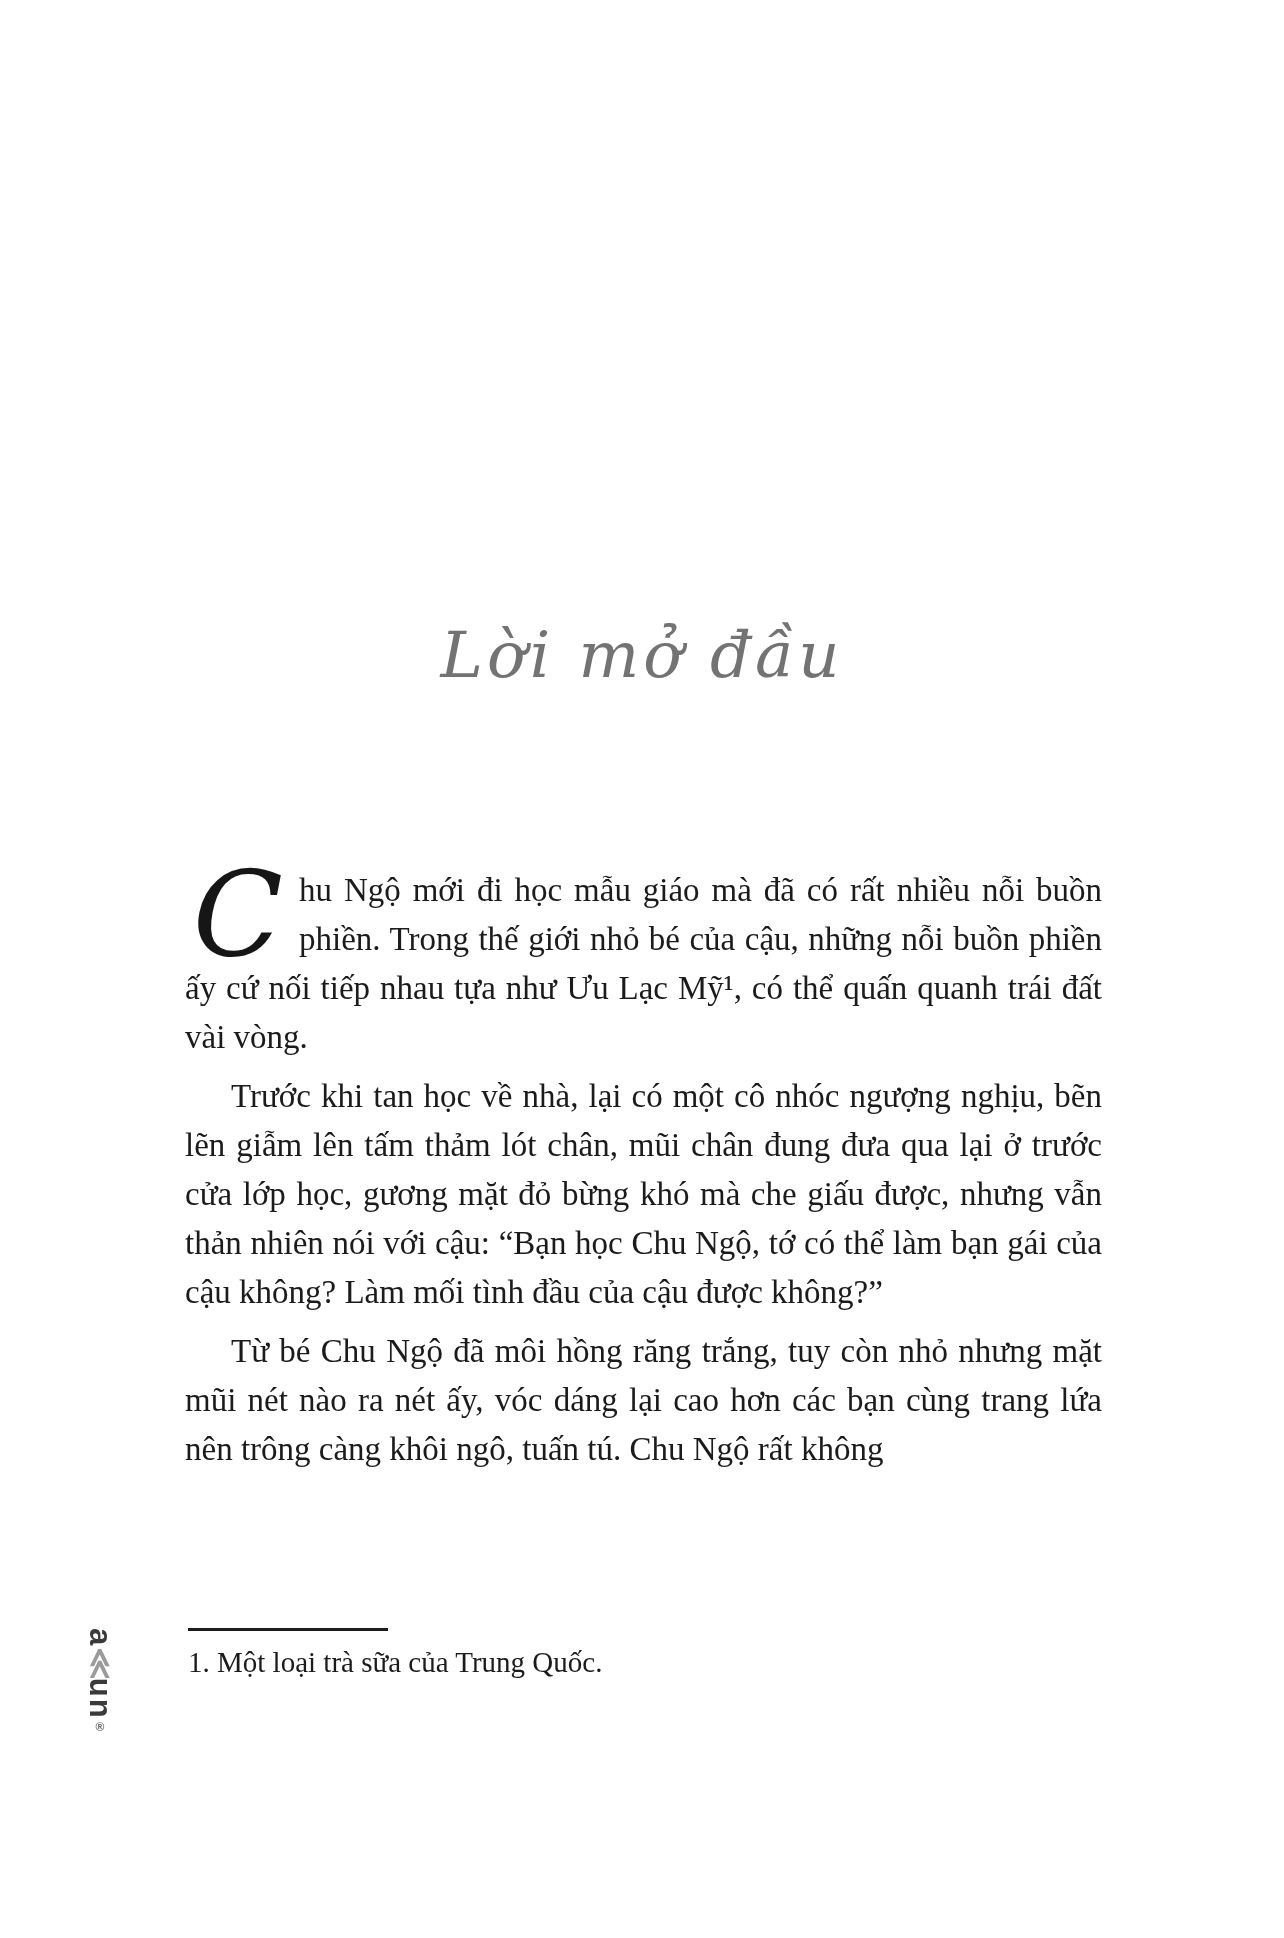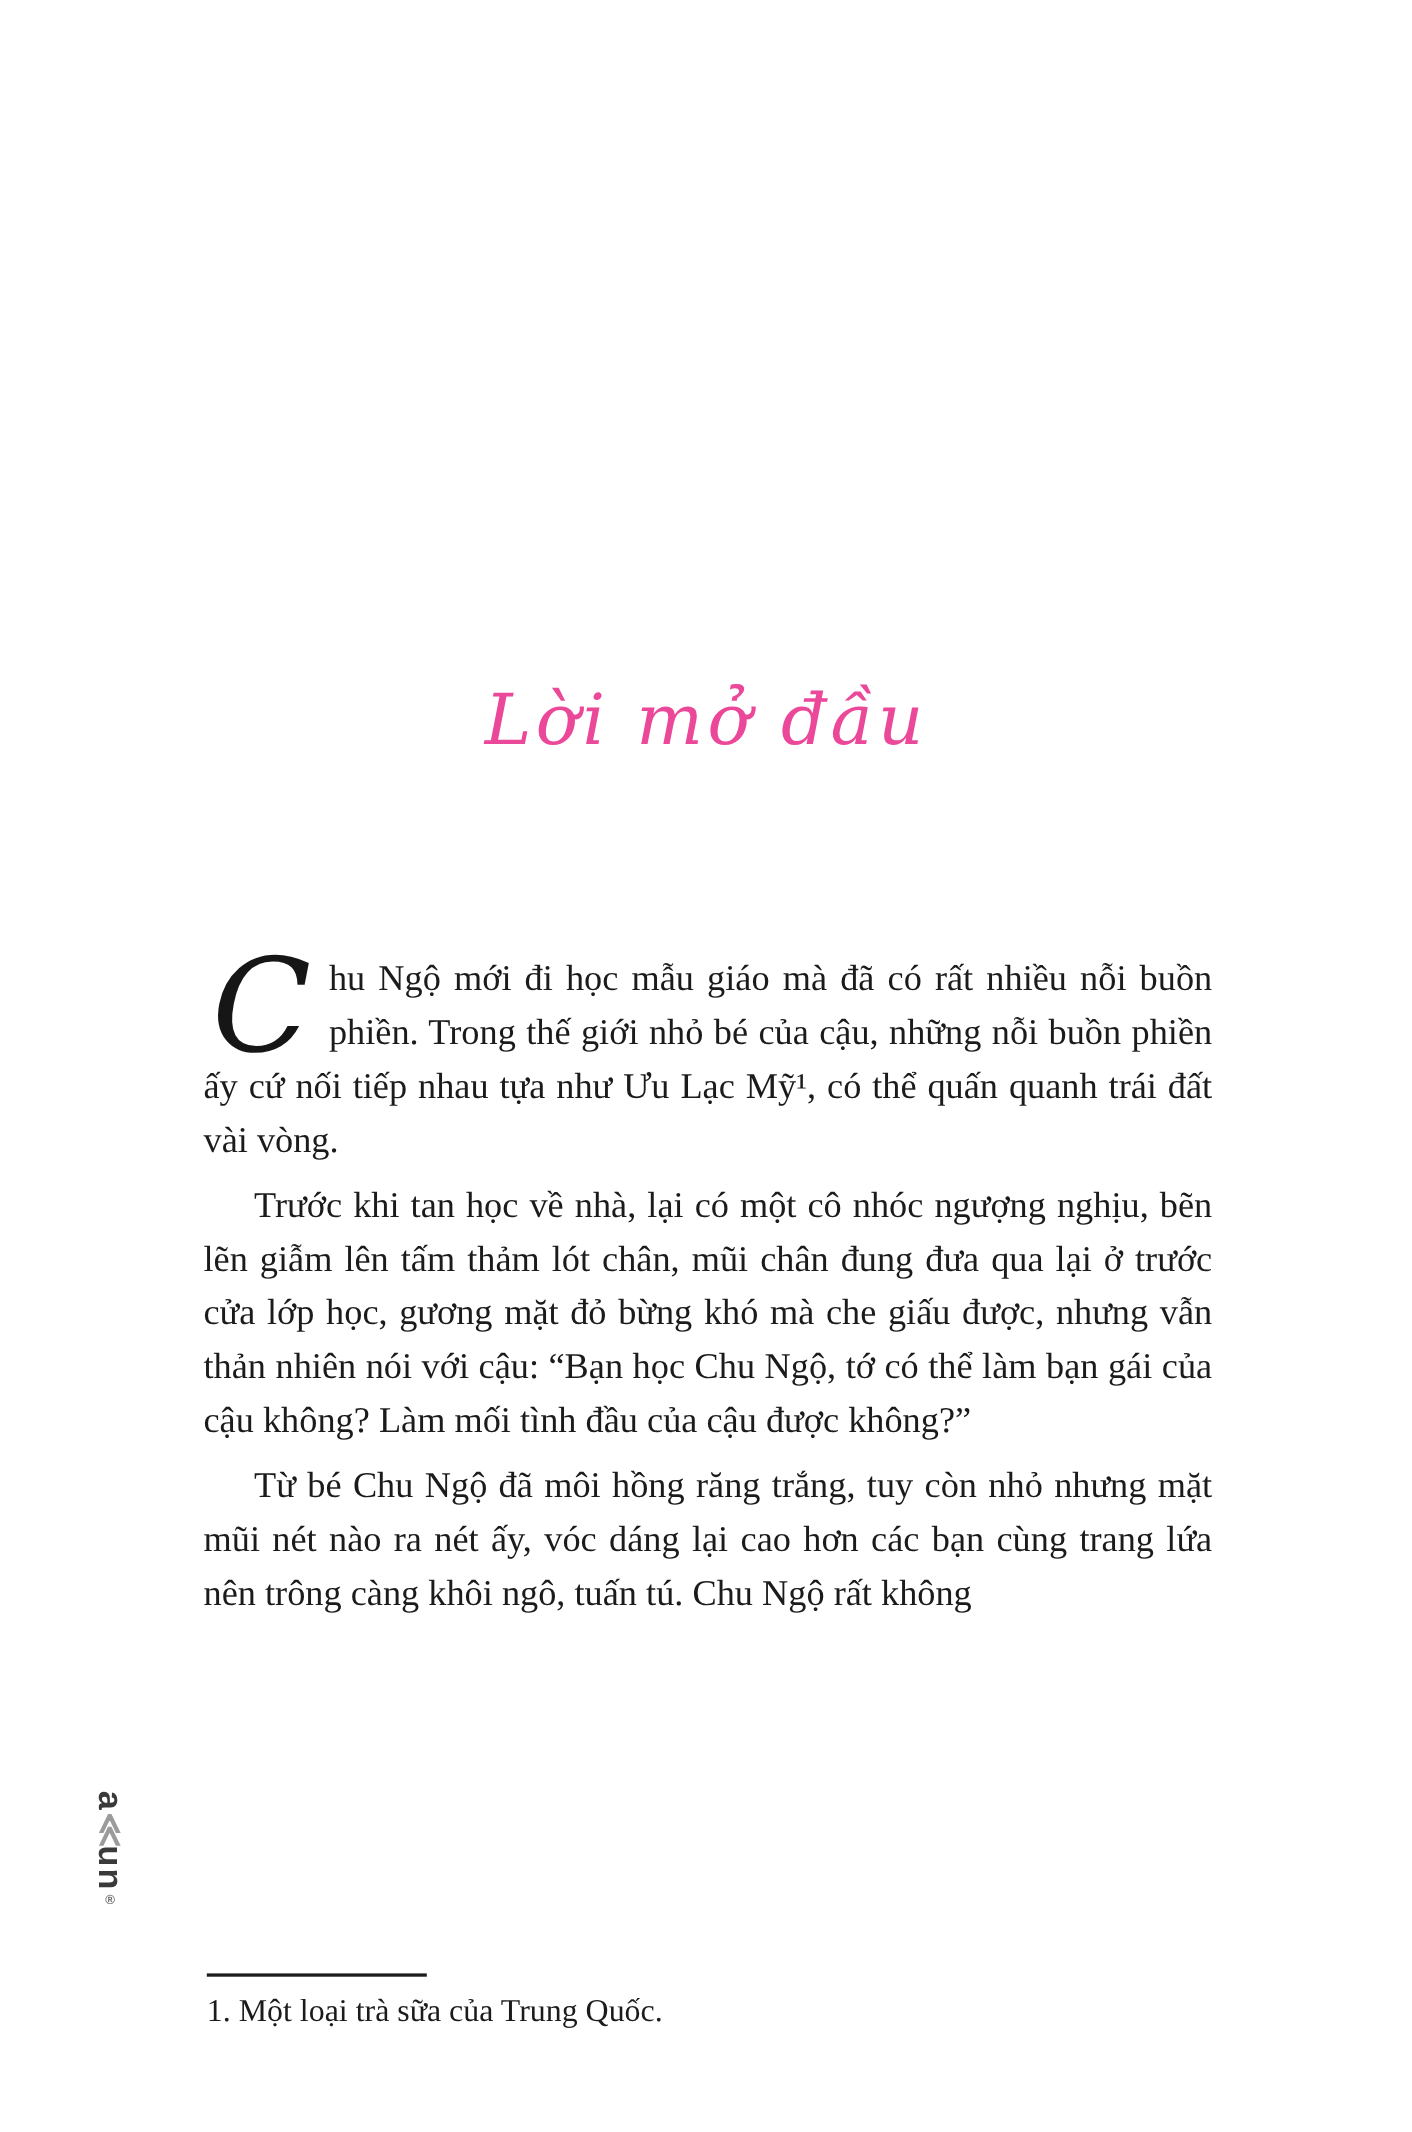--- a/index.html
+++ b/index.html
@@ -18,21 +18,21 @@
     top: 618px;
     left: 0;
     width: 1284px;
     margin: 0;
     text-align: center;
     font-family: "DejaVu Serif", serif;
     font-style: italic;
     font-weight: 400;
     font-size: 64px;
     letter-spacing: 4px;
-    color: #ec4899;
+    color: #737373;
   }
 
   
   .body {
     position: absolute;
     left: 185px;
     top: 866px;
     width: 917px;
     font-size: 33px;
     line-height: 49px;
@@ -56,21 +56,21 @@
     font-style: italic;
     font-weight: 400;
     font-size: 118px;
     color: #161616;
   }
 
   
   .footnote {
     position: absolute;
     left: 188px;
-    top: 1794px;
+    top: 1628px;
     width: 917px;
   }
   .fn-rule {
     width: 200px;
     height: 3px;
     background: #1c1c1c;
     margin-bottom: 12px;
   }
   .fn-text {
     font-size: 29px;

